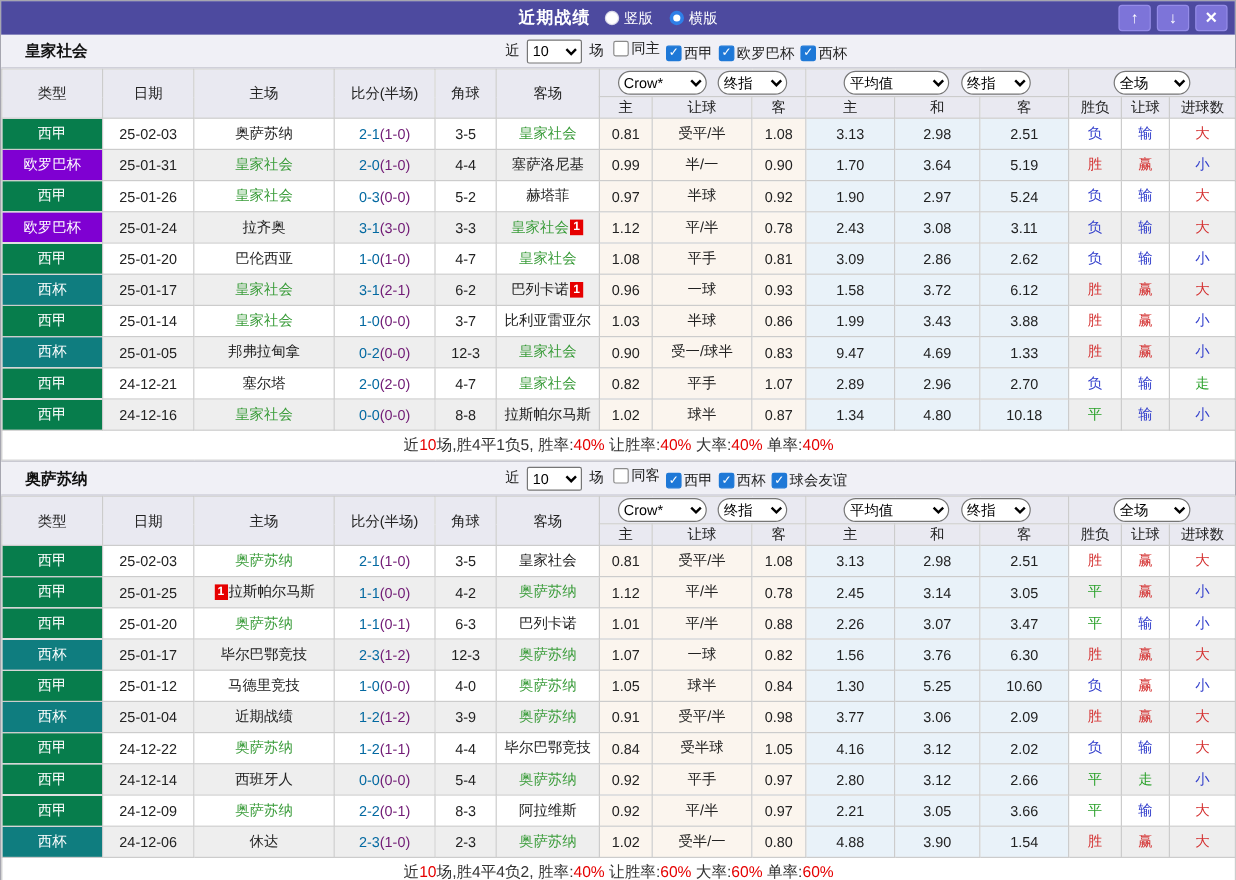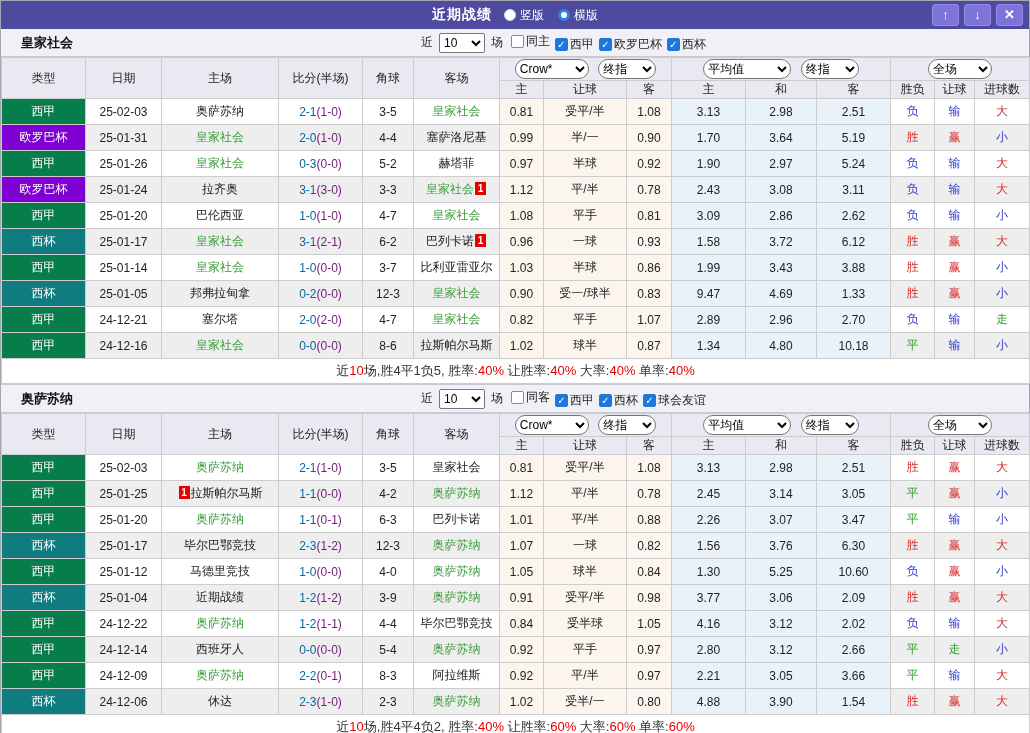--- a/index.html
+++ b/index.html
@@ -306,21 +306,21 @@
           <td class="blue">2.70</td>
           <td class="st res c-b">负</td>
           <td class="st res c-b">输</td>
           <td class="st res c-g">走</td>
         </tr>
         <tr class="alt">
           <td class="type" style="background: rgb(7, 125, 76);">西甲</td>
           <td class="st">24-12-16</td>
           <td class="st"><span class="focus">皇家社会</span></td>
           <td class="st"><span class="ft">0-0</span><span class="ht">(0-0)</span></td>
-          <td class="st">8-6</td>
+          <td class="st">8-8</td>
           <td class="st"><span>拉斯帕尔马斯</span></td>
           <td class="cream">1.02</td>
           <td class="cream">球半</td>
           <td class="cream">0.87</td>
           <td class="blue">1.34</td>
           <td class="blue">4.80</td>
           <td class="blue">10.18</td>
           <td class="st res c-g">平</td>
           <td class="st res c-b">输</td>
           <td class="st res c-b">小</td>

